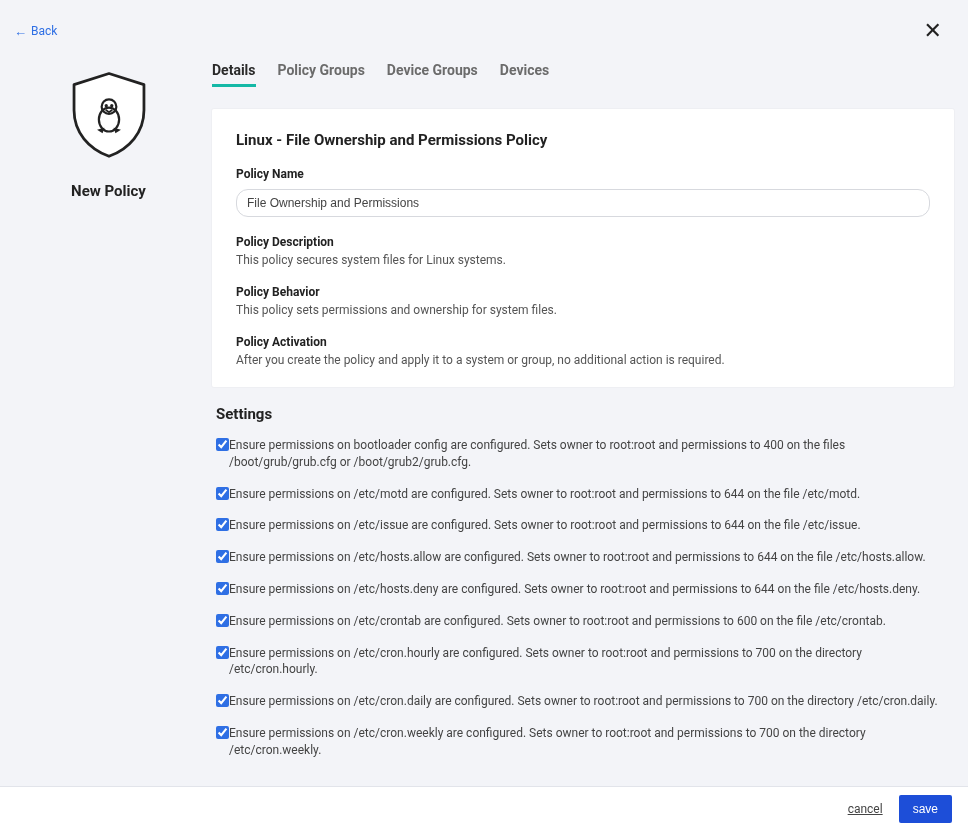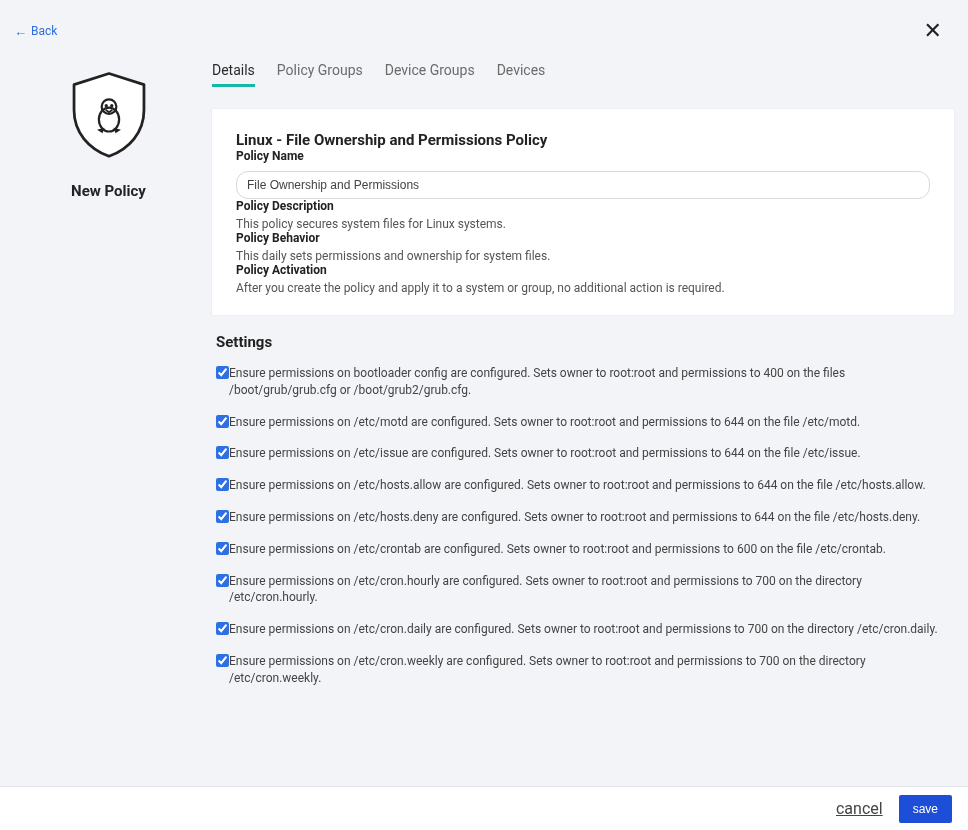--- a/index.html
+++ b/index.html
@@ -72,21 +72,21 @@
     min-width: 0;
   }
 
   .tabs {
     display: flex;
     gap: 22px;
     padding: 14px 0 8px 0;
   }
   .tab {
     font-size: 14px;
-    font-weight: 400;
+    font-weight: 700;
     color: #6b6b6b;
     cursor: pointer;
     padding-bottom: 6px;
     border-bottom: 3px solid transparent;
   }
   .tab.active {
     color: #2a2a2a;
     border-bottom: 3px solid #14b8a6;
   }
 
@@ -95,21 +95,21 @@
     border-radius: 2px;
     padding: 22px 24px 20px 24px;
     margin-top: 14px;
     box-shadow: 0 0 0 1px rgba(0,0,0,0.02);
   }
   .panel h2 {
     font-size: 15px;
     font-weight: 700;
     color: #222;
   }
-  .field-group { }
+  .field-group { margin-top: 18px; }
   .field-label {
     font-size: 12px;
     font-weight: 700;
     color: #222;
   }
   .field-help {
     font-size: 12px;
     color: #555;
     margin-top: 4px;
   }
@@ -156,21 +156,21 @@
     background: #ffffff;
     border-top: 1px solid #e2e4ea;
     height: 44px;
     display: flex;
     align-items: center;
     justify-content: flex-end;
     gap: 16px;
     padding: 0 16px;
   }
   .cancel-link {
-    font-size: 16px;
+    font-size: 12px;
     color: #444;
     text-decoration: underline;
     cursor: pointer;
   }
   .save-btn {
     background: #1d4ed8;
     color: #fff;
     font-size: 12px;
     border: none;
     border-radius: 2px;
@@ -226,21 +226,21 @@
         <input type="text" class="text-input" value="File Ownership and Permissions" style="">
       </div>
 
       <div class="field-group">
         <div class="field-label">Policy Description</div>
         <div class="field-help">This policy secures system files for Linux systems.</div>
       </div>
 
       <div class="field-group">
         <div class="field-label">Policy Behavior</div>
-        <div class="field-help">This daily sets permissions and ownership for system files.</div>
+        <div class="field-help">This policy sets permissions and ownership for system files.</div>
       </div>
 
       <div class="field-group">
         <div class="field-label">Policy Activation</div>
         <div class="field-help">After you create the policy and apply it to a system or group, no additional action is required.</div>
       </div>
     </div>
 
     <div class="settings-block">
       <div class="settings-heading">Settings</div>

